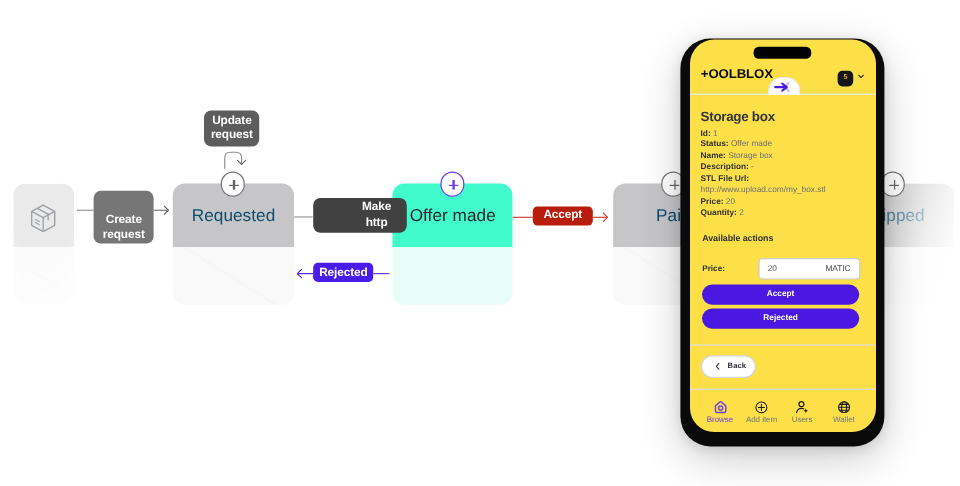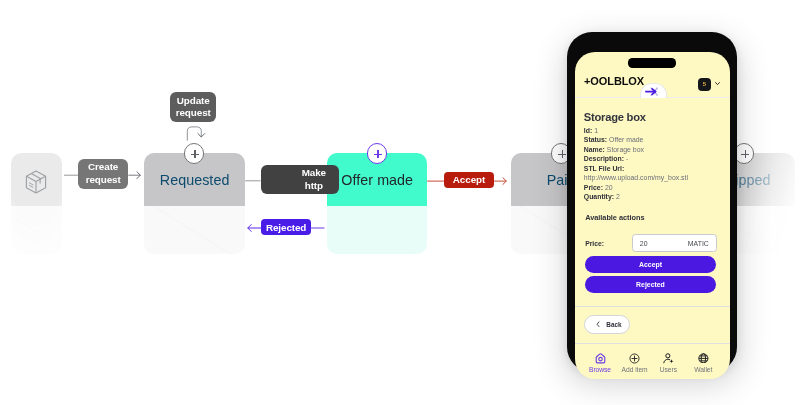--- a/index.html
+++ b/index.html
@@ -42,22 +42,22 @@
   .n2 .nodeBot{background:#e8fdf7;}
   .n0{-webkit-mask-image:radial-gradient(120% 135% at 50% 0%,#000 0%,#000 48%,rgba(0,0,0,.5) 72%,rgba(0,0,0,0) 98%);
       mask-image:radial-gradient(120% 135% at 50% 0%,#000 0%,#000 48%,rgba(0,0,0,.5) 72%,rgba(0,0,0,0) 98%);}
   .n4{-webkit-mask-image:linear-gradient(105deg,#000 0%,#000 28%,rgba(0,0,0,.30) 68%,rgba(0,0,0,0) 93%);
       mask-image:linear-gradient(105deg,#000 0%,#000 28%,rgba(0,0,0,.30) 68%,rgba(0,0,0,0) 93%);}
 
   
   .phone{position:absolute;left:567px;top:32px;width:170px;height:340px;
      background:#0a0a0a;border-radius:25px;
      box-shadow:0 10px 34px rgba(0,0,0,.20), 0 2px 10px rgba(0,0,0,.10);}
-  .screen{position:absolute;left:7.5px;top:20px;width:155px;height:327px;
-     background:#fef9c3;border-radius:20px;overflow:hidden;}
+  .screen{position:absolute;left:7.5px;top:1px;width:155px;height:327px;
+     background:#fde047;border-radius:20px;overflow:hidden;}
   .island{position:absolute;left:53.5px;top:5.9px;width:47.9px;height:9.7px;
      background:#000;border-radius:4.4px;z-index:5;}
   .brand{position:absolute;z-index:2;left:9.5px;top:22.5px;font-weight:bold;font-size:10.6px;
      letter-spacing:-.1px;color:#0c0c0c;transform:scaleX(1.04);transform-origin:left center;}
   .ph-tab{position:absolute;left:65.5px;top:31px;width:25px;height:13.5px;
      border:0.8px solid #e8e8ea;border-bottom:none;border-radius:12px 12px 0 0;background:#fff;z-index:1;}
   .acct{position:absolute;right:18.5px;top:25.5px;width:13px;height:13px;border-radius:4px;
      background:#15161a;color:#e2b03a;font-size:6px;font-weight:bold;
      display:flex;align-items:center;justify-content:center;}
   .chev{position:absolute;right:9.8px;top:28px;line-height:0;}
@@ -165,21 +165,21 @@
       <span class="nlabel">Shipped</span>
     </div>
     <div class="nodeBot"></div>
   </div>
 
   <div class="plus" style="left:183.8px;top:143.1px;"></div>
   <div class="plus violet" style="left:366.8px;top:143.1px;"></div>
   <div class="plus" style="left:550.9px;top:143.1px;"></div>
   <div class="plus" style="left:733.9px;top:143.1px;"></div>
 
-  <div class="badge" style="left:78px;top:159.1px;width:50.3px;height:30px;background:#767676;">
+  <div class="badge" style="left:78px;top:159.1px;width:50.3px;height:44px;background:#767676;justify-content:flex-end;">
     <span>Create</span>
     <span>request</span>
   </div>
   <div class="badge" style="left:170.4px;top:92.4px;width:45.7px;height:29.7px;background:#5d5d5d;">
     <span>Update</span>
     <span>request</span>
   </div>
   <div class="badge" style="left:260.6px;top:165px;width:50.5px;height:29.4px;background:#414141;padding-left:28px;">
     <span>Make</span>
     <span>http</span>

